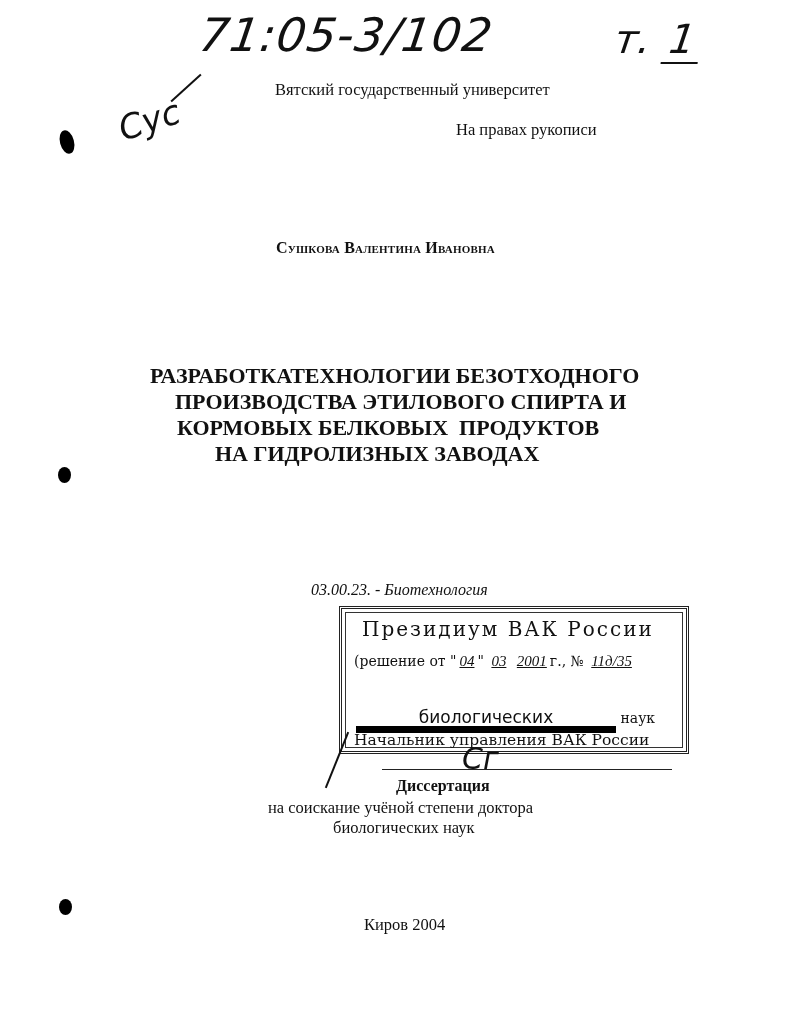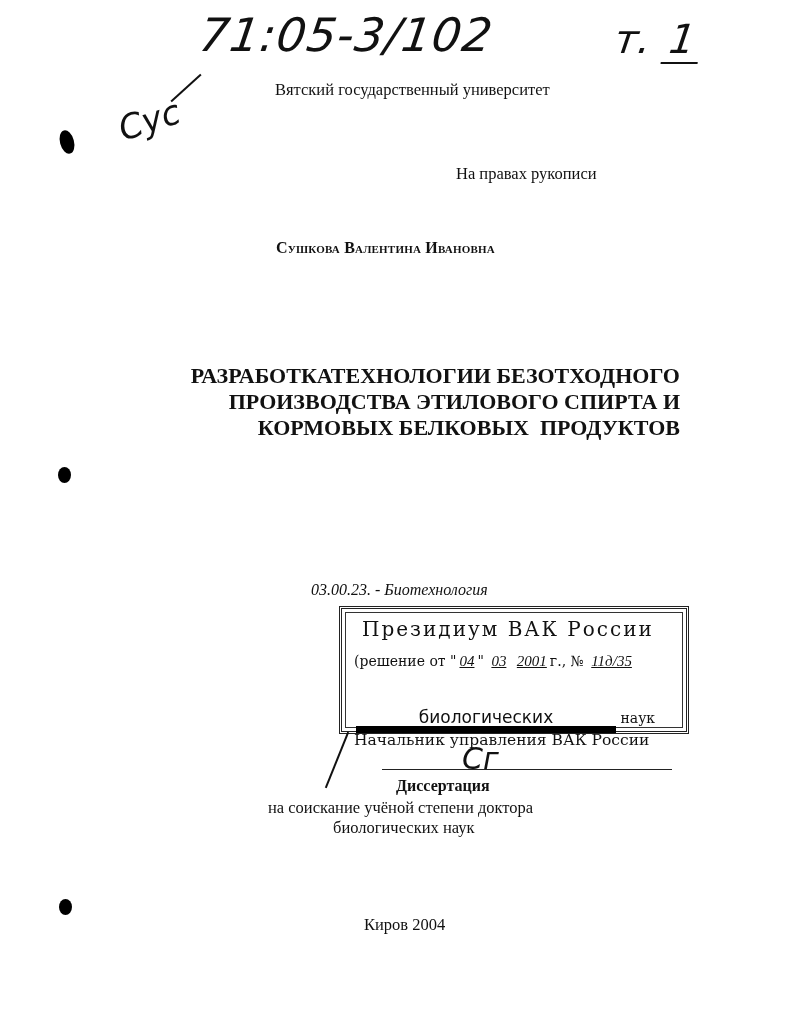--- a/index.html
+++ b/index.html
@@ -37,49 +37,48 @@
       border-bottom: 2px solid #111;
       padding: 0 6px;
     }
     #university {
       left: 275px; top: 80px;
       font-size: 16.5px;
     }
     #manuscript-rights {
       left: 456px; top: 120px;
       font-size: 16.5px;
-      margin-top: 44px;
     }
     #author {
       left: 276px; top: 239px;
       font-size: 16px;
       font-weight: bold;
       font-variant: small-caps;
       letter-spacing: 0.2px;
     }
     #title-block {
       left: 140px; top: 363px;
       width: 540px;
       font-size: 22px;
       font-weight: bold;
       line-height: 26px;
     }
-    #title-block div { white-space: pre; text-align: right; }
+    #title-block div { white-space: pre; }
     .t1 { padding-left: 10px; }
     .t2 { padding-left: 35px; }
     .t3 { padding-left: 37px; }
     .t4 { padding-left: 75px; }
     #specialty {
       left: 311px; top: 581px;
       font-size: 16px;
       font-style: italic;
     }
     #stamp {
       left: 339px; top: 606px;
-      width: 350px; height: 128px;
+      width: 350px; height: 148px;
       border: 3px double #222;
       box-sizing: border-box;
       font-family: "DejaVu Serif", serif;
     }
     #stamp .inner {
       position: absolute;
       left: 3px; top: 3px; right: 3px; bottom: 3px;
       border: 1px solid #333;
     }
     .stamp-line { position: absolute; white-space: nowrap; }
@@ -196,20 +195,21 @@
 
 <div class="abs" id="university">Вятский государственный университет</div>
 <div class="abs" id="manuscript-rights">На правах рукописи</div>
 
 <div class="abs" id="author">Сушкова Валентина Ивановна</div>
 
 <div class="abs" id="title-block">
   <div class="t1">РАЗРАБОТКАТЕХНОЛОГИИ БЕЗОТХОДНОГО</div>
   <div class="t2">ПРОИЗВОДСТВА ЭТИЛОВОГО СПИРТА И</div>
   <div class="t3">КОРМОВЫХ БЕЛКОВЫХ  ПРОДУКТОВ</div>
+  <div class="t4">НА ГИДРОЛИЗНЫХ ЗАВОДАХ</div>
 </div>
 
 <div class="abs" id="specialty">03.00.23. - Биотехнология</div>
 
 <div class="abs" id="stamp">
   <div class="inner"></div>
   <div class="stamp-line" id="stamp-heading">Президиум ВАК России</div>
   <div class="stamp-line" id="stamp-decision">
     <span>(решение от "</span><span class="fill">04</span><span>"</span>
     <span class="fill">03</span>

